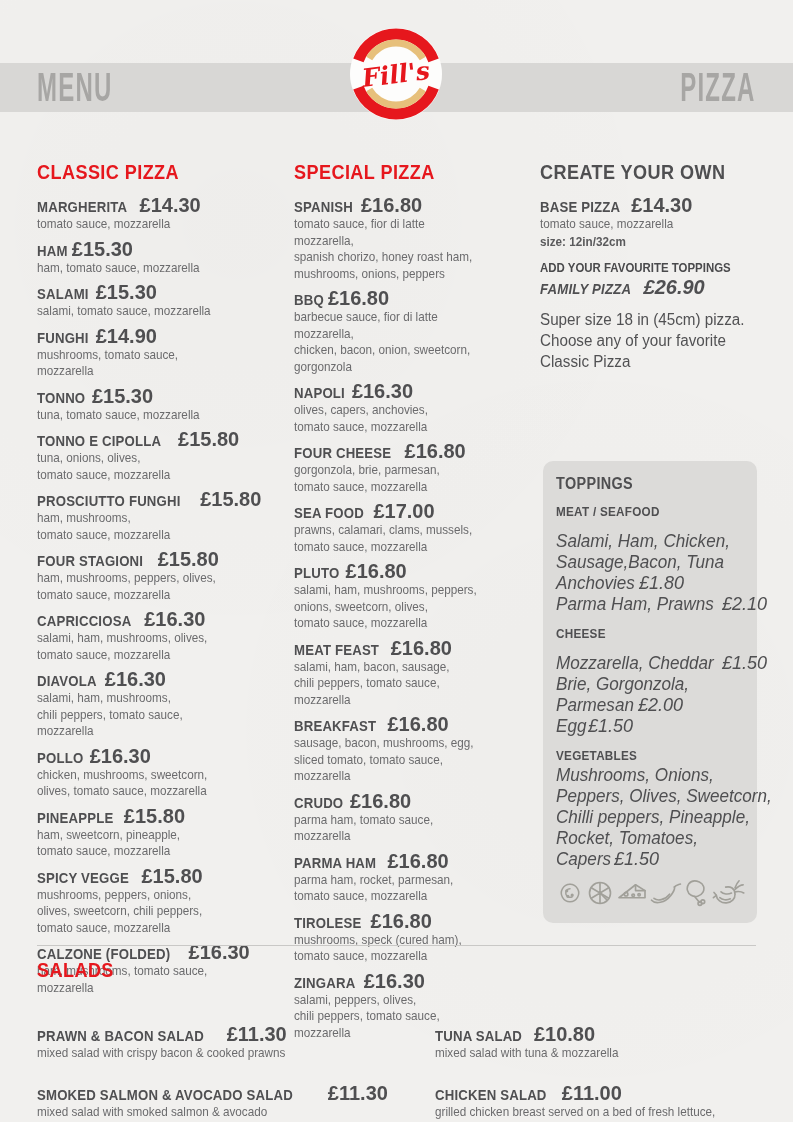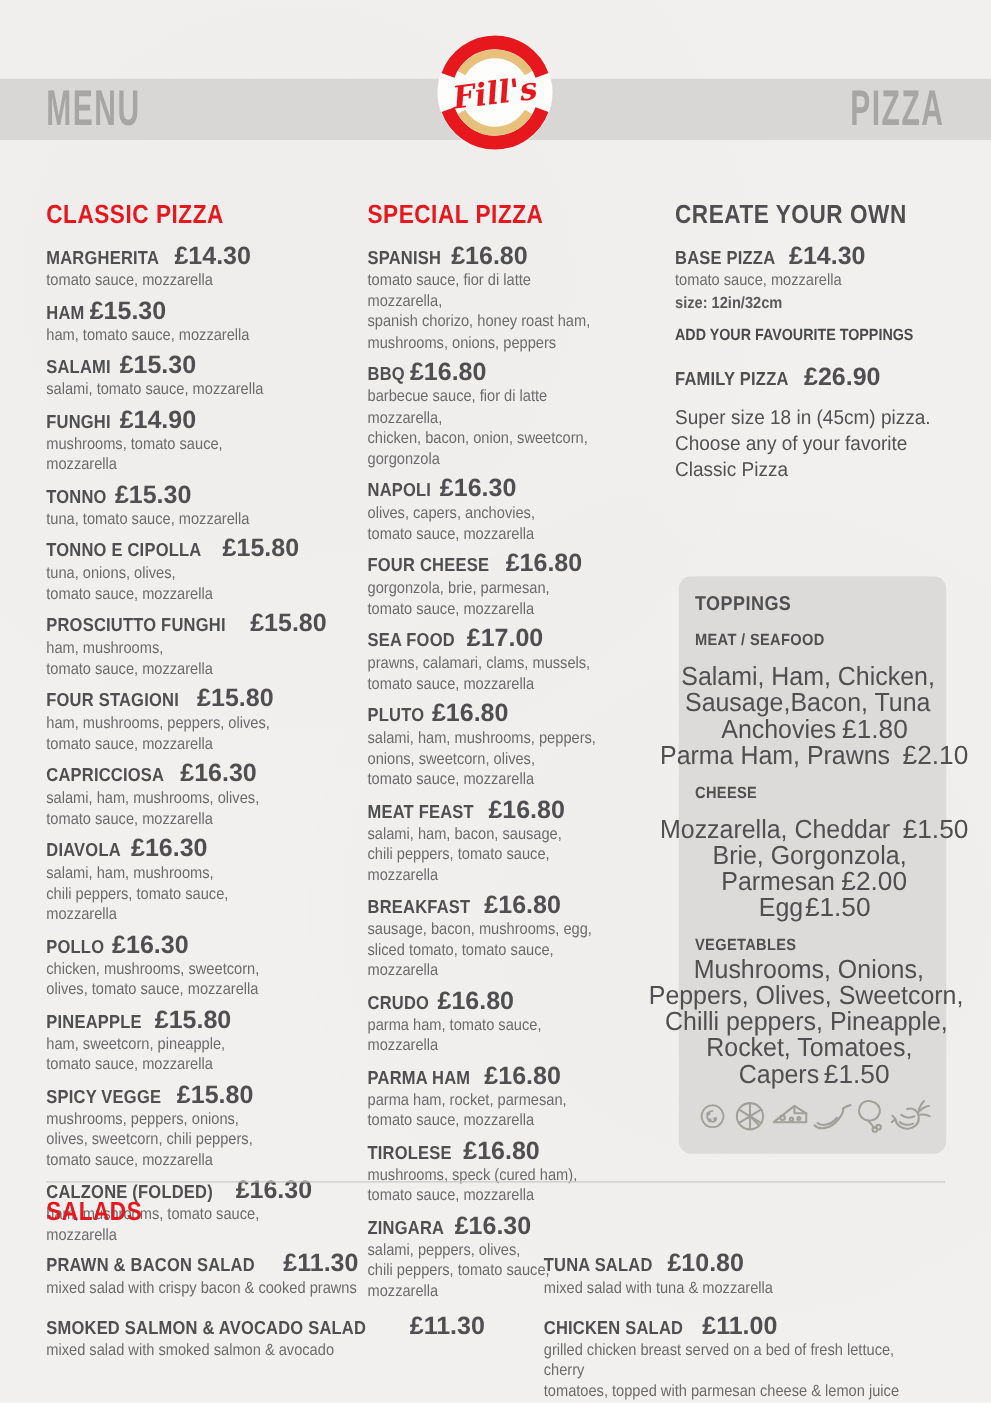--- a/index.html
+++ b/index.html
@@ -29,45 +29,45 @@
   .item-name{font-size:15px;font-weight:700;letter-spacing:.2px;color:#4f4f51;white-space:nowrap;
     transform:scaleX(.88);transform-origin:0 50%;}
   .item-price{font-size:20px;font-weight:700;color:#4f4f51;white-space:nowrap;}
   .item-desc{font-size:13px;line-height:16.5px;color:#6b6b6d;white-space:pre-line;
     transform:scaleX(.9);transform-origin:0 0;margin-top:1px;}
   
   .size-note{font-size:13px;font-weight:700;color:#5a5a5c;line-height:17px;
     transform:scaleX(.9);transform-origin:0 0;}
   .add-note{font-size:13px;font-weight:700;color:#4a4a4c;margin-top:10px;line-height:16px;
     transform:scaleX(.88);transform-origin:0 0;white-space:nowrap;}
-  .family{margin-top:18px;}
+  .family{margin-top:3px;font-style:italic;}
   .family-desc{margin-top:12px;font-size:16px;line-height:21px;color:#515153;white-space:pre-line;
     transform:scaleX(.95);transform-origin:0 0;}
   
   .top-box{position:absolute;left:543px;top:461px;width:214px;height:462px;background:#dcdbd9;
     border-radius:10px;box-sizing:border-box;padding:14px 10px 14px 13px;}
   .top-title{font-size:16px;font-weight:700;letter-spacing:.4px;color:#4f4f51;line-height:18px;
     margin-bottom:12px;transform:scaleX(.9);transform-origin:0 50%;}
   .top-group{margin-bottom:12px;}
   .top-group-heading{font-size:13px;font-weight:700;letter-spacing:.3px;color:#4f4f51;line-height:14px;
     margin-bottom:12px;transform:scaleX(.9);transform-origin:0 50%;}
   .top-group.tight .top-group-heading{margin-bottom:2px;}
-  .top-line{display:flex;justify-content:center;font-size:21px;line-height:21px;color:#4f4f51;}
+  .top-line{display:flex;justify-content:flex-start;font-size:18px;line-height:21px;color:#4f4f51;font-style:italic;}
   .top-line .t{transform:scaleX(.95);transform-origin:0 50%;white-space:nowrap;}
   .top-line .p{font-weight:400;}
   .top-icons{position:absolute;left:13px;right:12px;bottom:16px;display:flex;
     justify-content:space-between;align-items:center;}
   .top-icons svg{stroke:#97968f;fill:none;stroke-width:1.4;stroke-linecap:round;stroke-linejoin:round;opacity:.85;}
   
   .divider{position:absolute;left:37px;width:719px;top:945px;height:1px;background:#c9c8c6;}
   .salads-title{position:absolute;left:37px;top:958px;}
   .salad-col{position:absolute;top:1003px;width:321px;}
   .salad-col.left{left:37px;}
   .salad-col.right{left:435px;}
-  .salad-col .item{margin-bottom:14px;}
+  .salad-col .item{margin-bottom:14px;margin-top:23px;}
 </style>
 </head>
 <body>
 
 <div class="page">
 
   <div class="band"></div>
   <div class="band-title left">MENU</div>
   <div class="band-title right">PIZZA</div>
 

